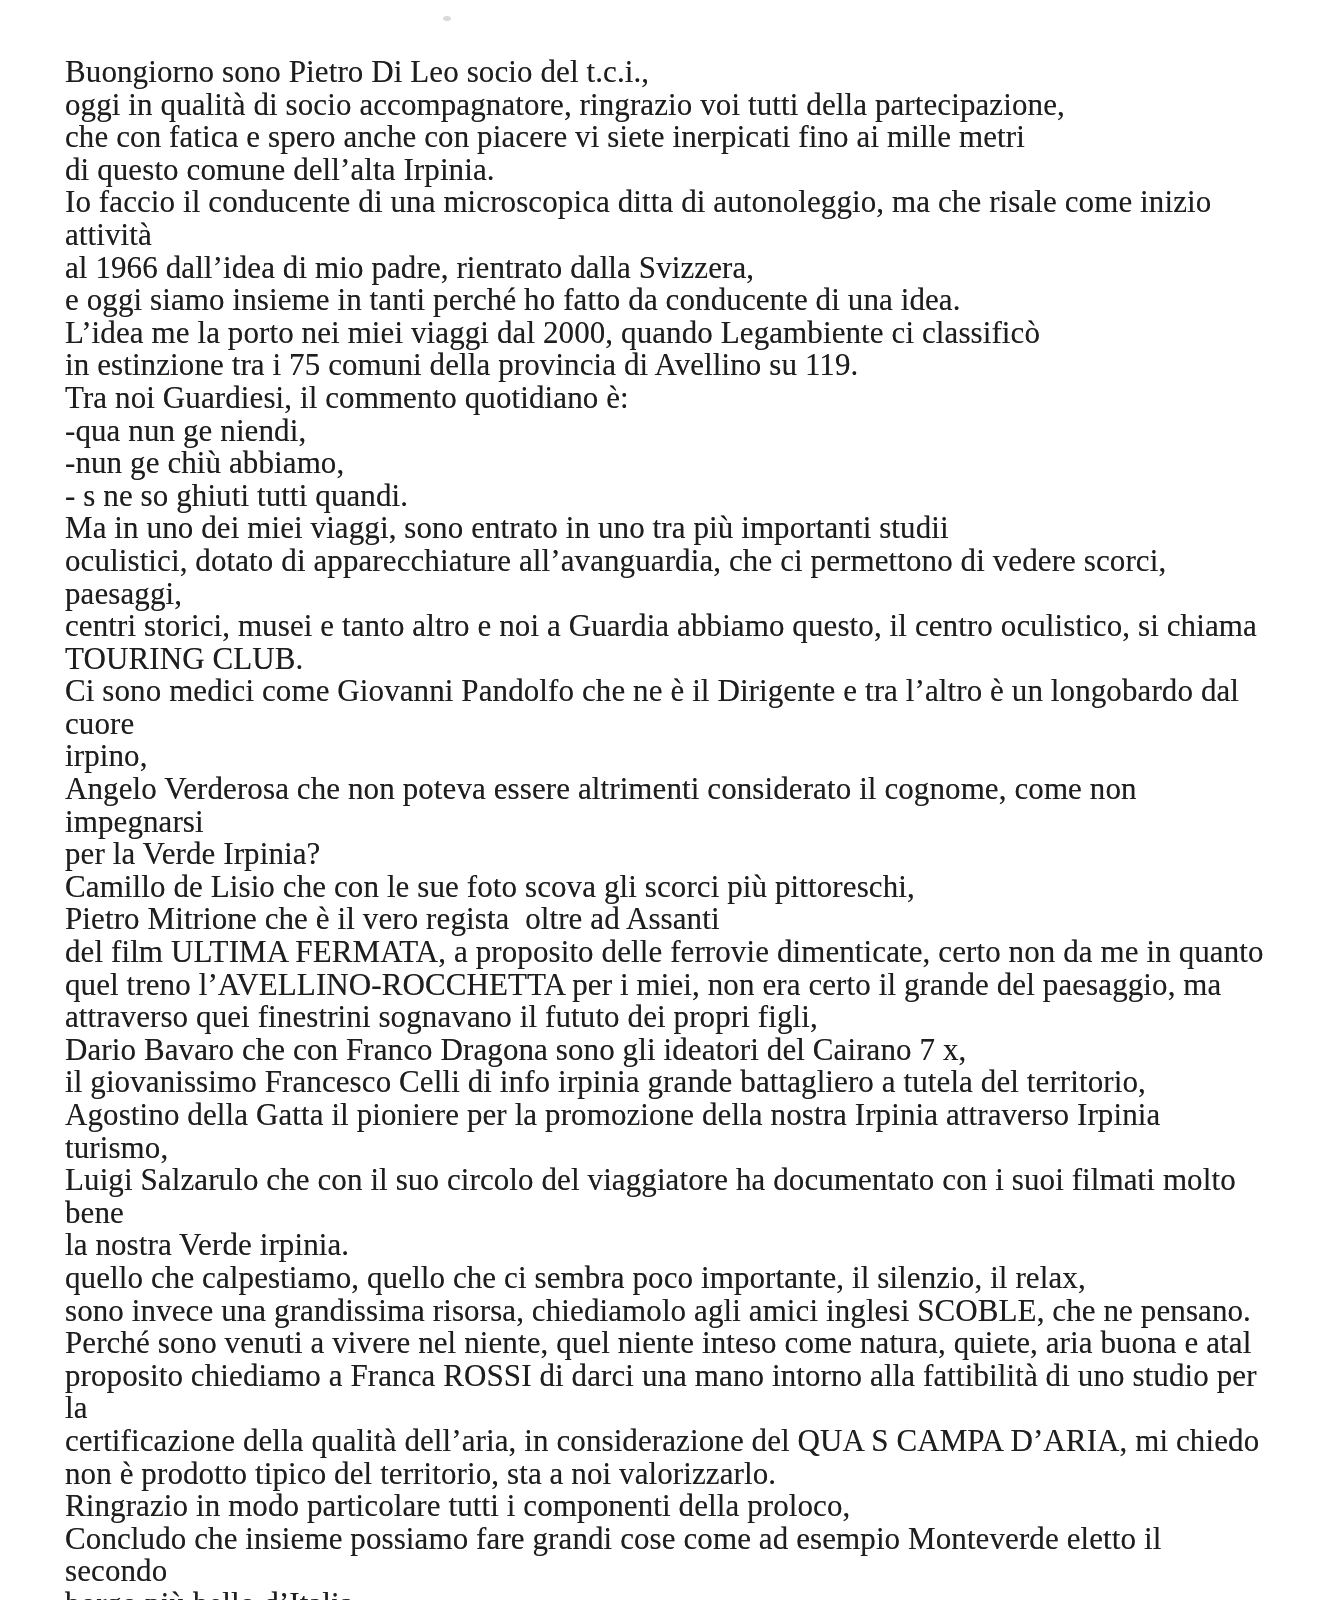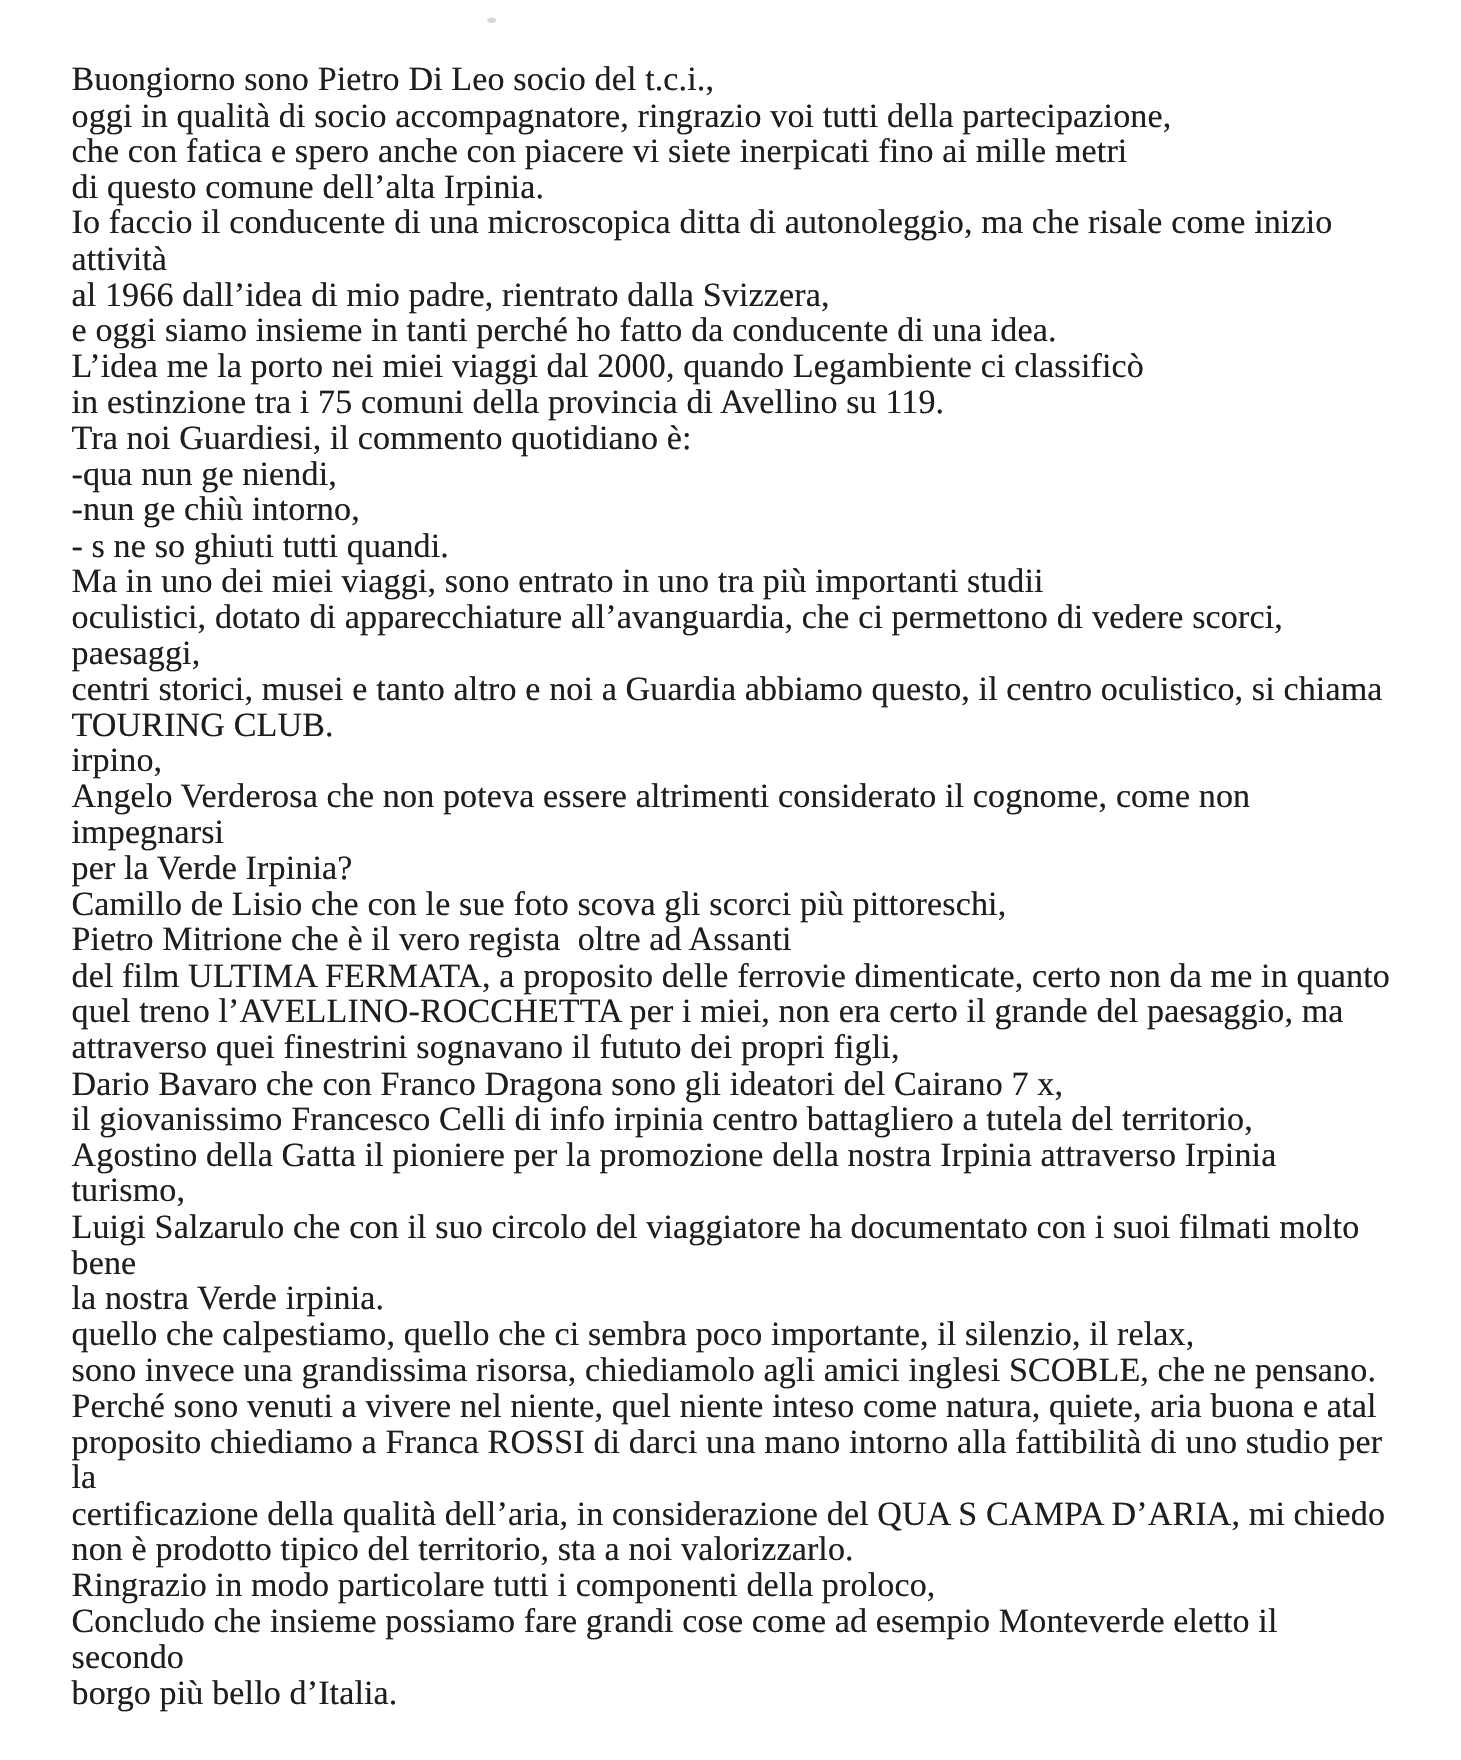--- a/index.html
+++ b/index.html
@@ -52,36 +52,37 @@
       <div class="text-line">oggi in qualità di socio accompagnatore, ringrazio voi tutti della partecipazione,</div>
       <div class="text-line">che con fatica e spero anche con piacere vi siete inerpicati fino ai mille metri</div>
       <div class="text-line">di questo comune dell’alta Irpinia.</div>
       <div class="text-line">Io faccio il conducente di una microscopica ditta di autonoleggio, ma che risale come inizio attività</div>
       <div class="text-line">al 1966 dall’idea di mio padre, rientrato dalla Svizzera,</div>
       <div class="text-line">e oggi siamo insieme in tanti perché ho fatto da conducente di una idea.</div>
       <div class="text-line">L’idea me la porto nei miei viaggi dal 2000, quando Legambiente ci classificò</div>
       <div class="text-line">in estinzione tra i 75 comuni della provincia di Avellino su 119.</div>
       <div class="text-line">Tra noi Guardiesi, il commento quotidiano è:</div>
       <div class="text-line">-qua nun ge niendi,</div>
-      <div class="text-line">-nun ge chiù intorno,</div>
+      <div class="text-line">-nun ge chiù abbiamo,</div>
       <div class="text-line">- s ne so ghiuti tutti quandi.</div>
       <div class="text-line">Ma in uno dei miei viaggi, sono entrato in uno tra più importanti studii</div>
       <div class="text-line">oculistici, dotato di apparecchiature all’avanguardia, che ci permettono di vedere scorci, paesaggi,</div>
       <div class="text-line">centri storici, musei e tanto altro e noi a Guardia abbiamo questo, il centro oculistico, si chiama</div>
       <div class="text-line">TOURING CLUB.</div>
+      <div class="text-line">Ci sono medici come Giovanni Pandolfo che ne è il Dirigente e tra l’altro è un longobardo dal cuore</div>
       <div class="text-line">irpino,</div>
       <div class="text-line">Angelo Verderosa che non poteva essere altrimenti considerato il cognome, come non impegnarsi</div>
       <div class="text-line">per la Verde Irpinia?</div>
       <div class="text-line">Camillo de Lisio che con le sue foto scova gli scorci più pittoreschi,</div>
       <div class="text-line">Pietro Mitrione che è il vero regista  oltre ad Assanti</div>
       <div class="text-line">del film ULTIMA FERMATA, a proposito delle ferrovie dimenticate, certo non da me in quanto</div>
       <div class="text-line">quel treno l’AVELLINO-ROCCHETTA per i miei, non era certo il grande del paesaggio, ma</div>
       <div class="text-line">attraverso quei finestrini sognavano il fututo dei propri figli,</div>
       <div class="text-line">Dario Bavaro che con Franco Dragona sono gli ideatori del Cairano 7 x,</div>
-      <div class="text-line">il giovanissimo Francesco Celli di info irpinia centro battagliero a tutela del territorio,</div>
+      <div class="text-line">il giovanissimo Francesco Celli di info irpinia grande battagliero a tutela del territorio,</div>
       <div class="text-line">Agostino della Gatta il pioniere per la promozione della nostra Irpinia attraverso Irpinia turismo,</div>
       <div class="text-line">Luigi Salzarulo che con il suo circolo del viaggiatore ha documentato con i suoi filmati molto bene</div>
       <div class="text-line">la nostra Verde irpinia.</div>
       <div class="text-line">quello che calpestiamo, quello che ci sembra poco importante, il silenzio, il relax,</div>
       <div class="text-line">sono invece una grandissima risorsa, chiediamolo agli amici inglesi SCOBLE, che ne pensano.</div>
       <div class="text-line">Perché sono venuti a vivere nel niente, quel niente inteso come natura, quiete, aria buona e atal</div>
       <div class="text-line">proposito chiediamo a Franca ROSSI di darci una mano intorno alla fattibilità di uno studio per la</div>
       <div class="text-line">certificazione della qualità dell’aria, in considerazione del QUA S CAMPA D’ARIA, mi chiedo</div>
       <div class="text-line">non è prodotto tipico del territorio, sta a noi valorizzarlo.</div>
       <div class="text-line">Ringrazio in modo particolare tutti i componenti della proloco,</div>

